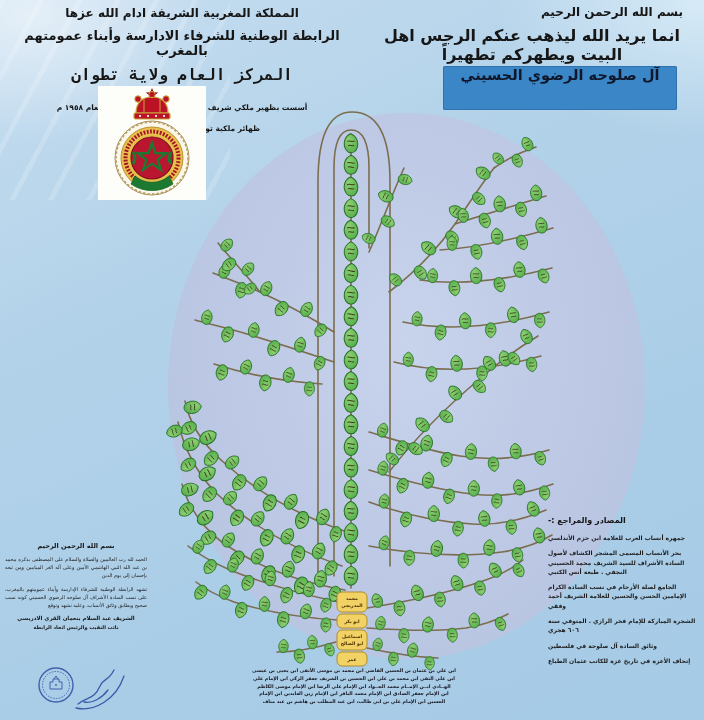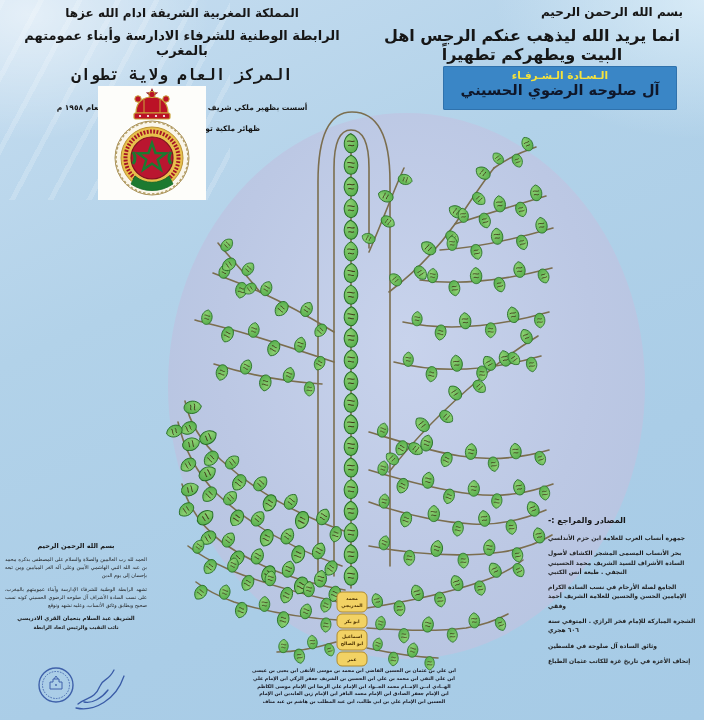--- a/index.html
+++ b/index.html
@@ -899,21 +899,20 @@
       </g>
     </svg>
 
   <div class="hdr-right">
     <div class="bismillah">بسم الله الرحمن الرحيم</div>
     <div class="verse">انما يريد الله ليذهب عنكم الرجس اهل البيت ويطهركم تطهيراً</div>
     <div class="sadaqa">صدق الله العظيم</div>
   </div>
 
   <div class="title-box">
-    <div class="t1">الـسـادة الـشـرفـاء</div>
     <div class="t2">آل صلوحه الرضوي الحسيني</div>
   </div>
 
   <div class="hdr-left">
     <div class="hl1">المملكة المغربية الشريفة ادام الله عزها</div>
     <div class="hl2">الرابطة الوطنية للشرفاء الادارسة وأبناء عمومتهم بالمغرب</div>
     <div class="hl3">المركز العام ولاية تطوان</div>
     <div class="hl4">أسست بظهير ملكي شريف رقم ٣٧٦١٥٨ بتاريخ ١٥ نونبر لعام ١٩٥٨ م</div>
     <div class="hl5">ظهائر ملكية توصي خيرا بالشرفاء الأدارسة</div>
   </div>

